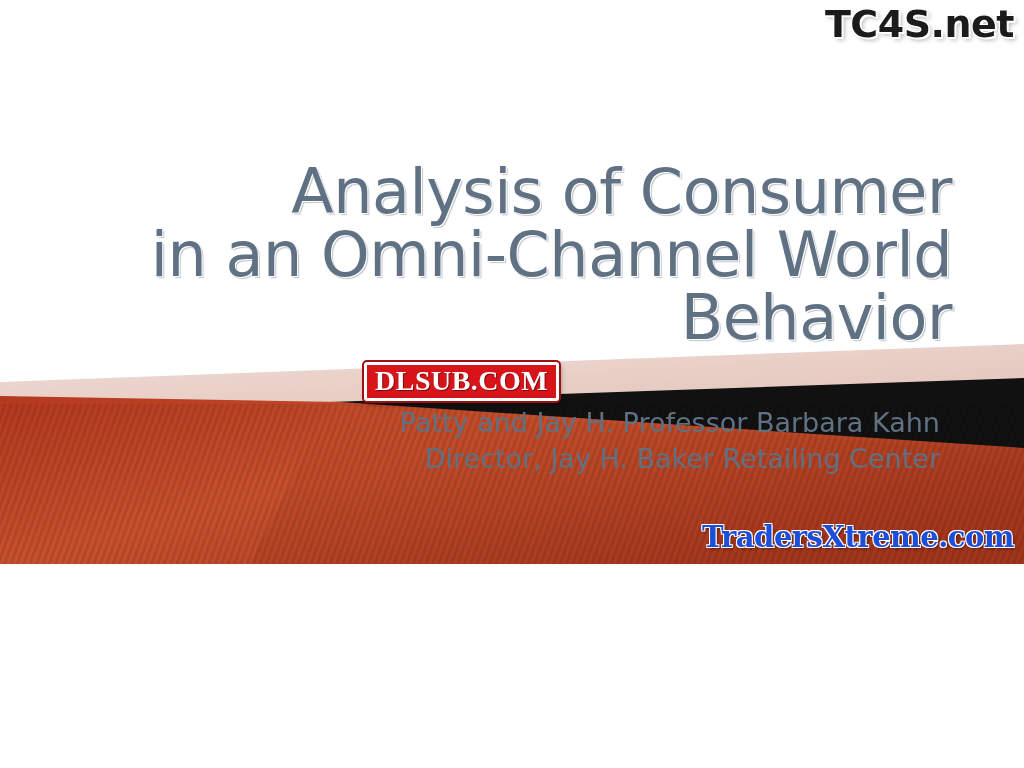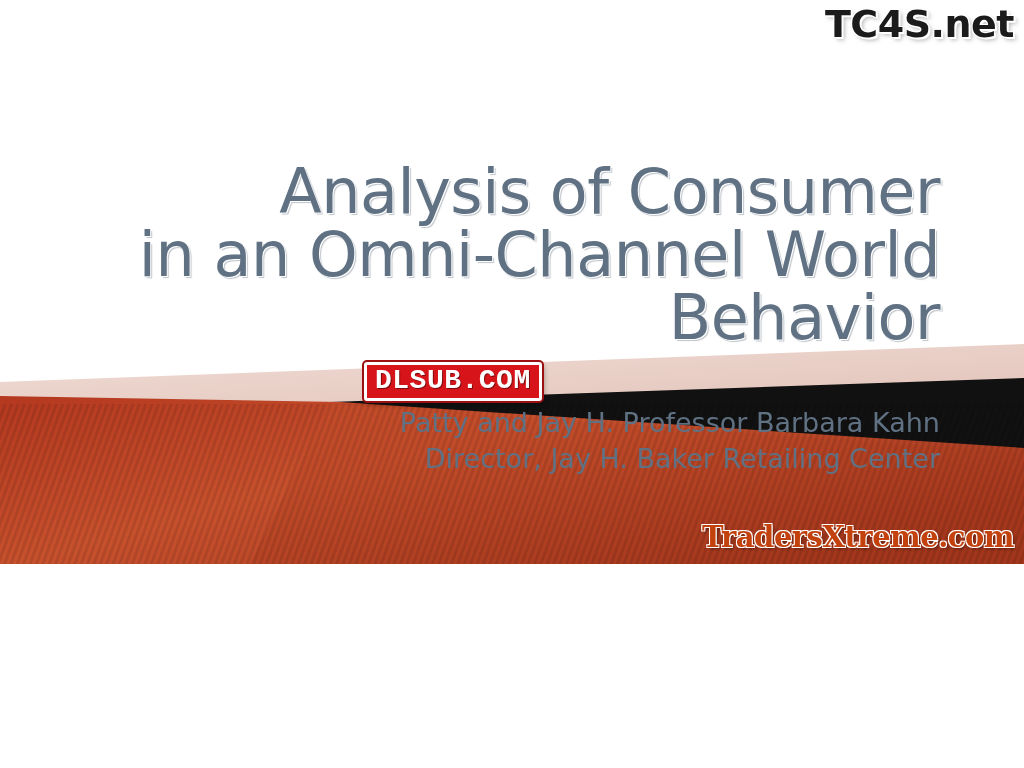--- a/index.html
+++ b/index.html
@@ -37,21 +37,21 @@
       1px -1px 0 #ffffff,
       -1px 1px 0 #ffffff,
       3px 3px 4px rgba(120,120,120,0.55);
     z-index: 30;
   }
 
   
   .title-block {
     position: absolute;
     top: 160px;
-    left: 60px;
+    left: 72px;
     width: 880px;
     text-align: right;
     z-index: 10;
   }
   .title-line {
     font-family: "DejaVu Sans", sans-serif;
     font-size: 62px;
     line-height: 1.02;
     font-weight: 400;
     color: #5f7183;
@@ -72,21 +72,21 @@
     top: 362px;
     left: 364px;
     z-index: 25;
     background: #d7141a;
     border: 3px solid #ffffff;
     border-radius: 3px;
     box-shadow: 0 0 0 2px #9c0f13, 2px 3px 5px rgba(0,0,0,0.35);
     padding: 2px 8px 3px 8px;
   }
   .stamp-text {
-    font-family: Liberation Mono, monospace;
+    font-family: Liberation Serif, serif;
     font-weight: bold;
     font-size: 28px;
     line-height: 1;
     color: #ffffff;
     letter-spacing: 0.5px;
     text-shadow: 1px 1px 0 #7a0b0e;
   }
 
   
   .subtitle-block {
@@ -121,21 +121,21 @@
   
   .wm-bottom {
     position: absolute;
     right: 10px;
     bottom: 10px;
     z-index: 30;
     font-family: "DejaVu Serif", serif;
     font-weight: bold;
     font-size: 29px;
     letter-spacing: -0.5px;
-    color: #c2410c;
+    color: #1d4ed8;
     text-shadow:
       1px 1px 0 #ffffff,
       -1px -1px 0 #ffffff,
       1px -1px 0 #ffffff,
       -1px 1px 0 #ffffff,
       2px 2px 3px rgba(0,0,0,0.45);
   }
 </style>
 </head>
 <body>

